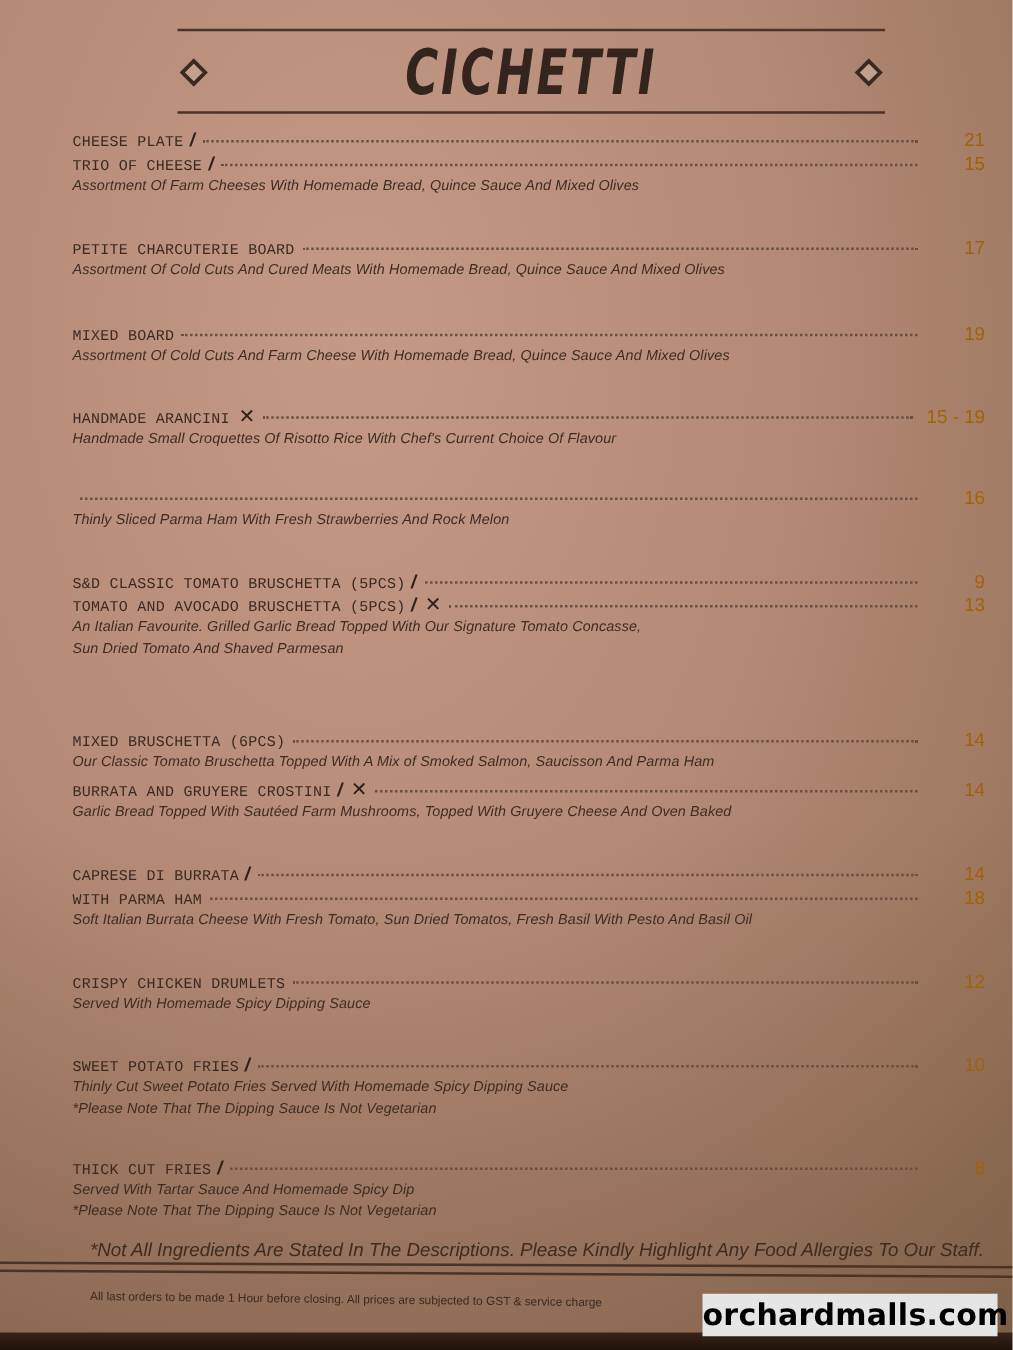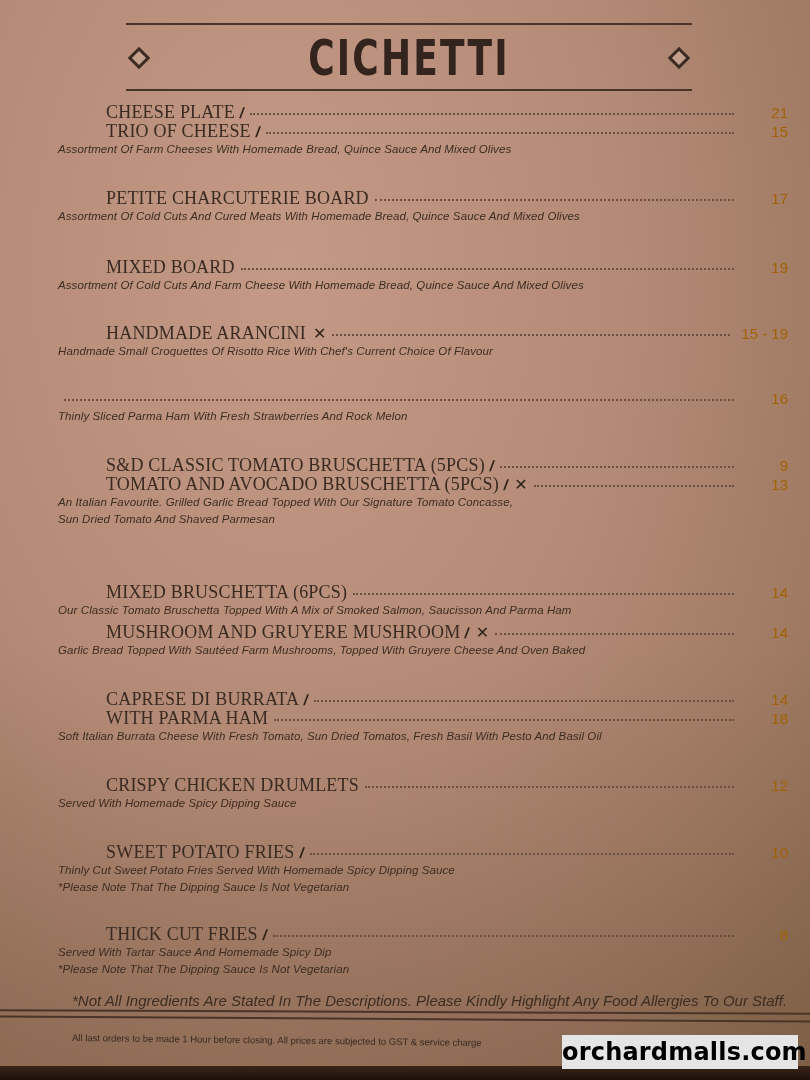--- a/index.html
+++ b/index.html
@@ -8,21 +8,21 @@
     background: radial-gradient(ellipse at 35% 25%, #c49a86 0%, #b58b77 45%, #a07a63 75%, #8a6a50 100%);
     font-family: "Liberation Sans", sans-serif;
     color: #3a2a22;
   }
   .paper-shade {
     position: absolute; left: 0; top: 0; width: 810px; height: 1080px;
     background: linear-gradient(180deg, rgba(0,0,0,0) 0%, rgba(0,0,0,0) 60%, rgba(60,40,20,0.18) 100%);
     pointer-events: none;
   }
   .header {
-    position: absolute; left: 126px; top: 23px; width: 566px; height: 70px;
+    position: absolute; left: 142px; top: 23px; width: 566px; height: 70px; font-style: italic;
   }
   .header .rule {
     position: absolute; left: 0; width: 566px; height: 2px; background: #4a3428;
   }
   .header .rule.top { top: 0; }
   .header .rule.bottom { top: 66px; }
   .title {
     position: absolute; left: 0; top: 6px; width: 566px; text-align: center;
     font-family: "DejaVu Sans", sans-serif; font-weight: bold;
     font-size: 50px; letter-spacing: 3px; color: #33241d;
@@ -35,23 +35,22 @@
   }
   .diamond.left { left: 5px; }
   .diamond.right { left: 545px; }
 
   .menu { position: absolute; left: 58px; top: 103px; width: 730px; }
   .item { position: absolute; left: 0; width: 730px; }
   .line {
     display: flex; align-items: baseline; height: 19px; line-height: 19px;
   }
   .name {
-    font-size: 18px; letter-spacing: 0.2px; color: #3a2a22; white-space: nowrap;
-    font-family: Liberation Serif, serif;
-    margin-left: 48px;
+    font-size: 12px; letter-spacing: 0.2px; color: #3a2a22; white-space: nowrap;
+    font-family: Liberation Mono, monospace;
   }
   .marks { margin-left: 5px; white-space: nowrap; font-size: 15px; color: #2e201a; }
   .mark-veg { display: inline-block; font-weight: bold; transform: skewX(-10deg); }
   .mark-x { display: inline-block; margin-left: 2px; font-size: 16px; }
   .dots {
     flex: 1; margin: 0 6px; border-bottom: 2px dotted #6a5044; height: 10px; position: relative; top: -3px;
     min-width: 20px;
   }
   .price {
     width: 48px; text-align: right; font-size: 15px; color: #a16207; white-space: nowrap;
@@ -175,21 +174,21 @@
     <div class="line">
       <span class="name">MIXED BRUSCHETTA (6PCS)</span>
       <span class="dots"></span>
       <span class="price">14</span>
     </div>
     <div class="desc">Our Classic Tomato Bruschetta Topped With A Mix of Smoked Salmon, Saucisson And Parma Ham</div>
   </div>
 
   <div class="item" style="top:520px">
     <div class="line">
-      <span class="name">MUSHROOM AND GRUYERE MUSHROOM</span>
+      <span class="name">BURRATA AND GRUYERE CROSTINI</span>
       <span class="marks">
         <span class="mark-veg">/</span>
         <span class="mark-x">✕</span>
       </span>
       <span class="dots"></span>
       <span class="price">14</span>
     </div>
     <div class="desc">Garlic Bread Topped With Sautéed Farm Mushrooms, Topped With Gruyere Cheese And Oven Baked</div>
   </div>
 

